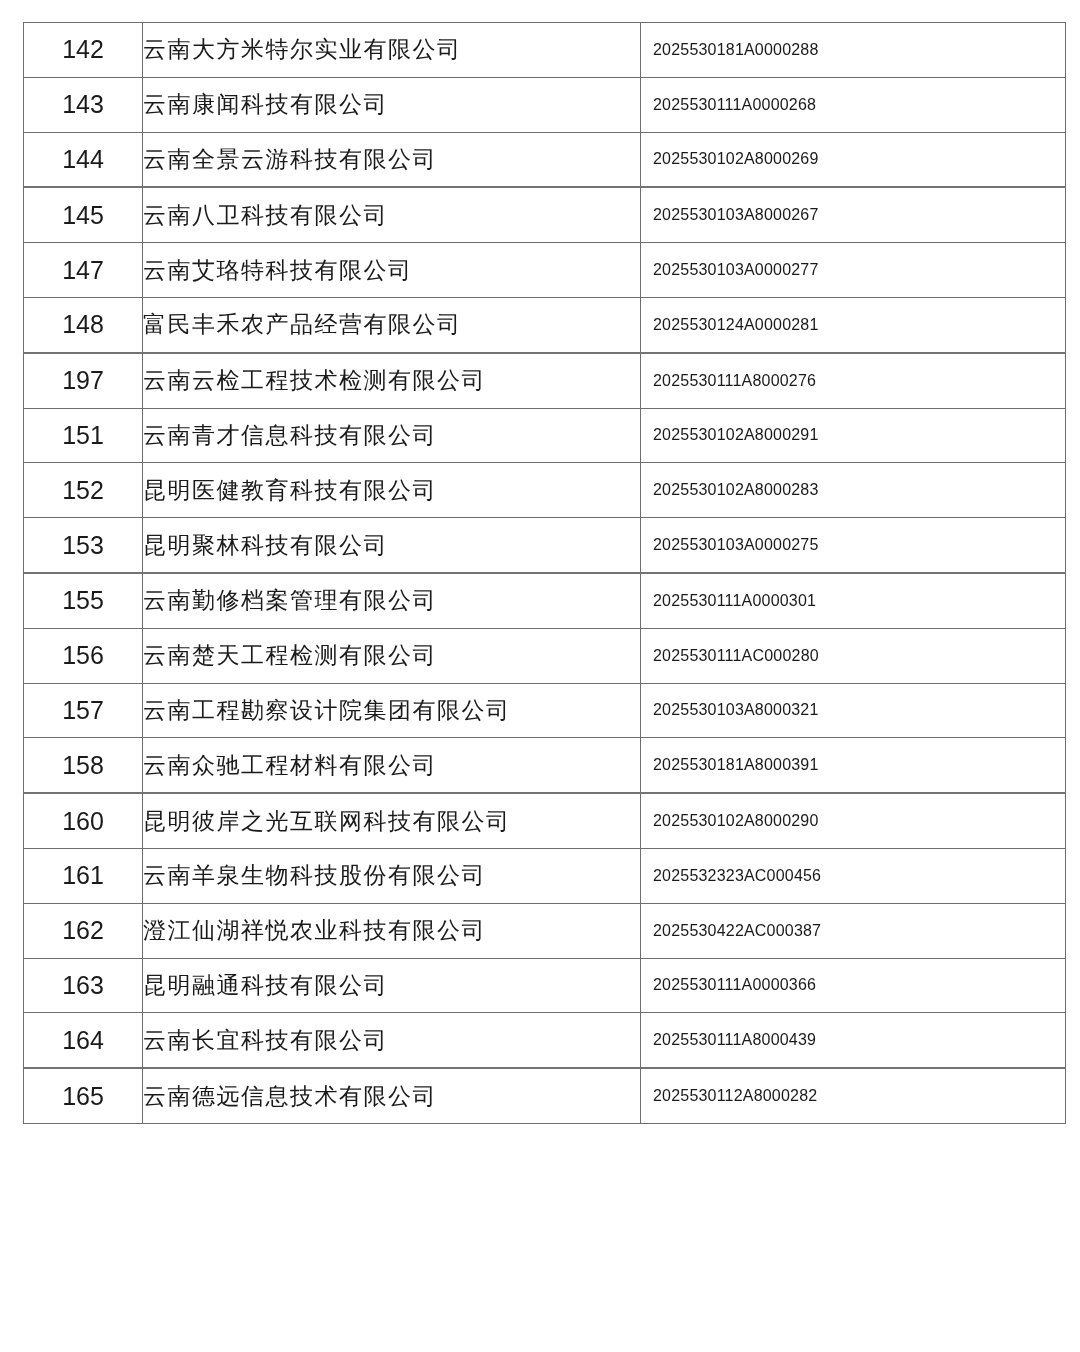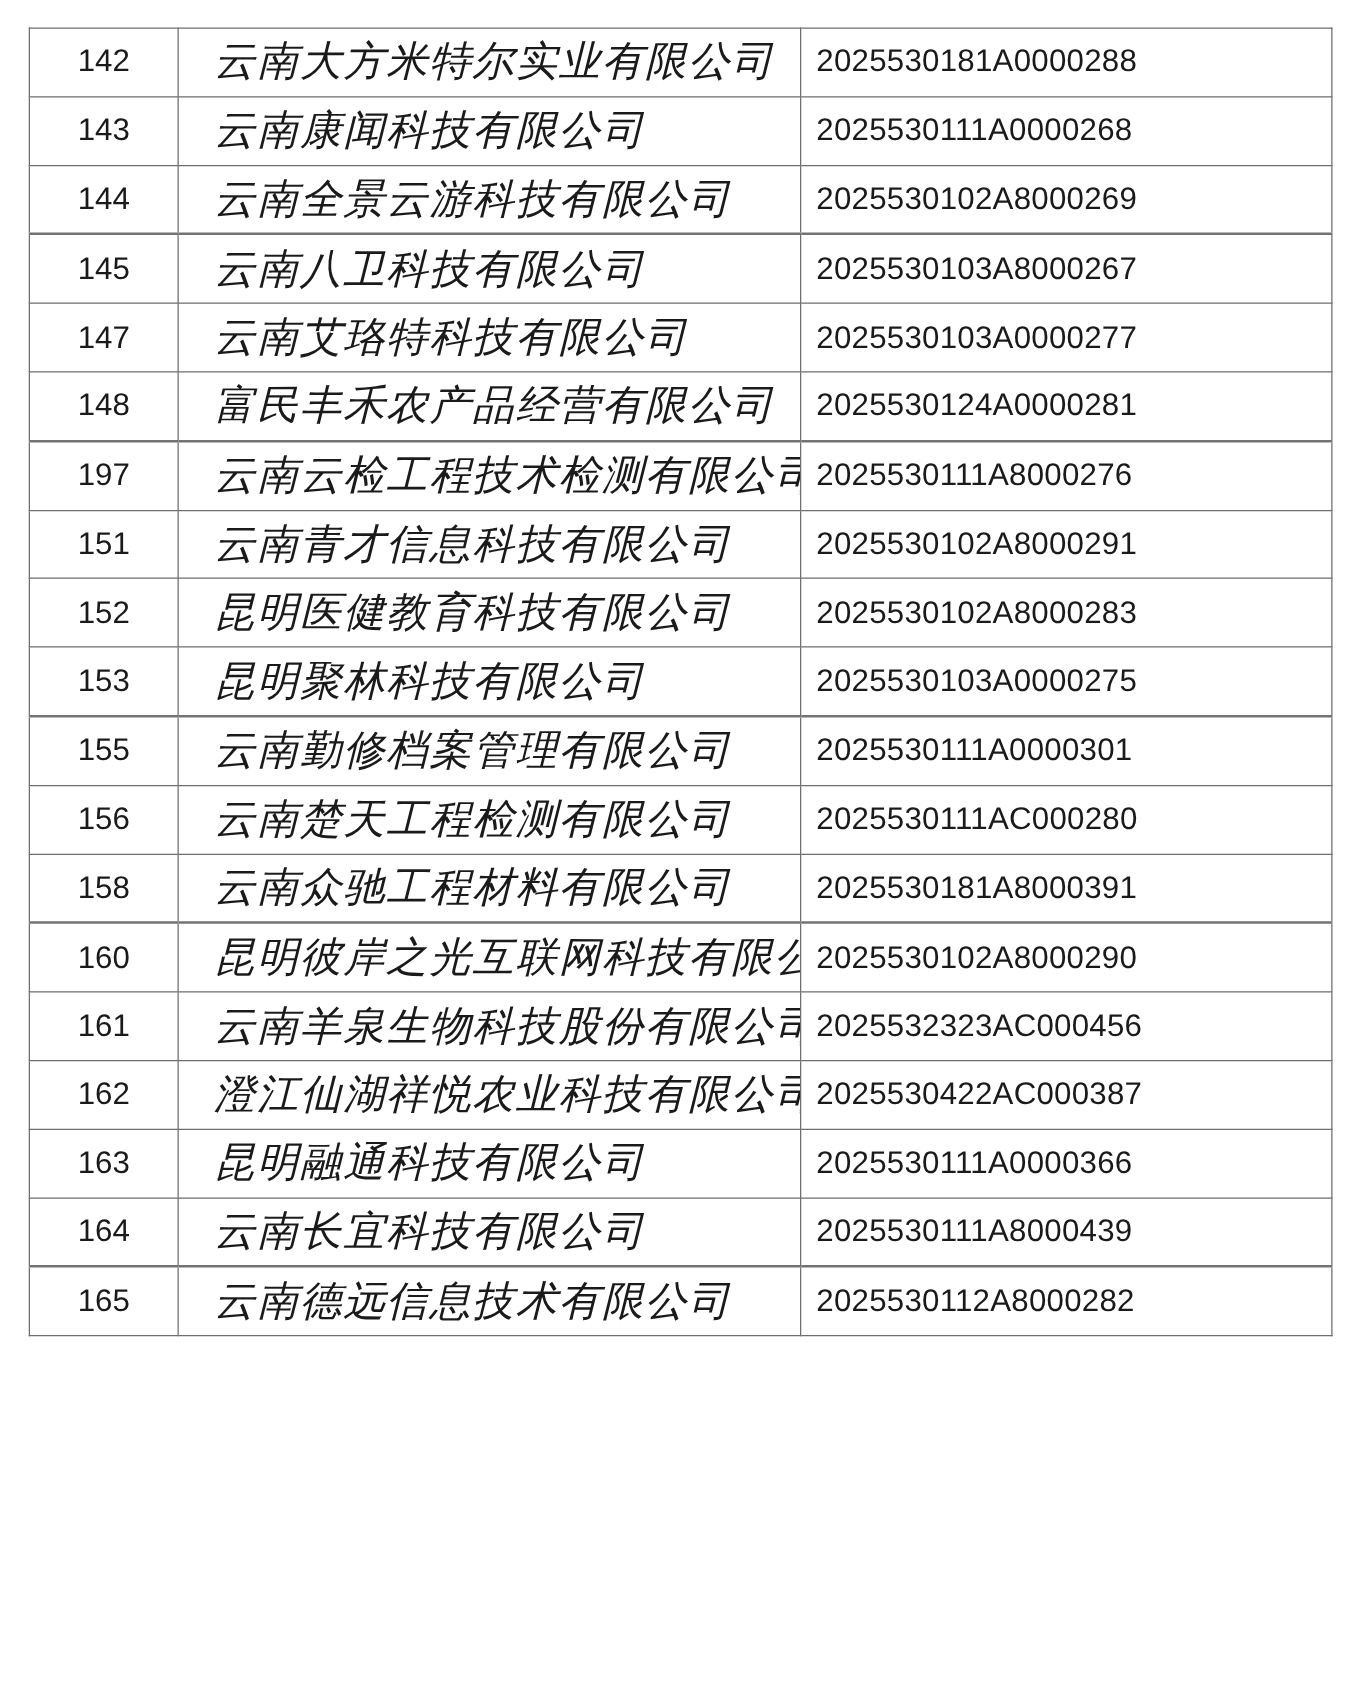--- a/index.html
+++ b/index.html
@@ -39,30 +39,29 @@
     }
     td.col-num {
       width: 118px;
       text-align: center;
       font-family: "Liberation Sans", sans-serif;
       font-size: 25px;
       letter-spacing: 0px;
     }
     td.col-name {
       width: 498px;
-      padding-left: 28px;
-      font-size: 33px;
+      padding-left: 0;
+      font-size: 23px;
       letter-spacing: 1.5px;
       box-sizing: border-box;
-      font-style: italic;
     }
     td.col-code {
       padding-left: 12px;
       font-family: "Liberation Sans", sans-serif;
-      font-size: 25px;
+      font-size: 16px;
       letter-spacing: 0.2px;
       box-sizing: border-box;
     }
   </style>
 </head>
 <body>
 
 <div class="table-wrap">
   <table>
     <tbody id="tbody">
@@ -120,20 +119,25 @@
         <td class="col-num">155</td>
         <td class="col-name">云南勤修档案管理有限公司</td>
         <td class="col-code">2025530111A0000301</td>
       </tr>
       <tr>
         <td class="col-num">156</td>
         <td class="col-name">云南楚天工程检测有限公司</td>
         <td class="col-code">2025530111AC000280</td>
       </tr>
       <tr>
+        <td class="col-num">157</td>
+        <td class="col-name">云南工程勘察设计院集团有限公司</td>
+        <td class="col-code">2025530103A8000321</td>
+      </tr>
+      <tr>
         <td class="col-num">158</td>
         <td class="col-name">云南众驰工程材料有限公司</td>
         <td class="col-code">2025530181A8000391</td>
       </tr>
       <tr class="thick-top">
         <td class="col-num">160</td>
         <td class="col-name">昆明彼岸之光互联网科技有限公司</td>
         <td class="col-code">2025530102A8000290</td>
       </tr>
       <tr>

